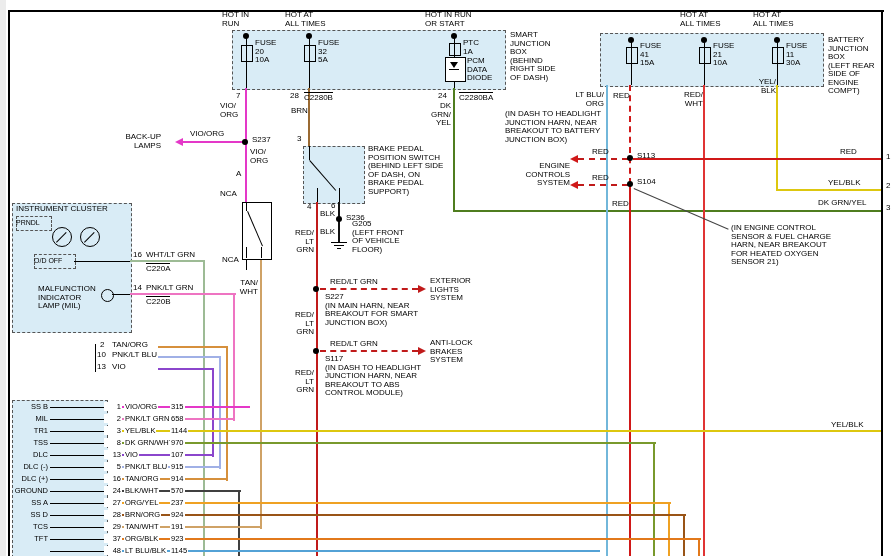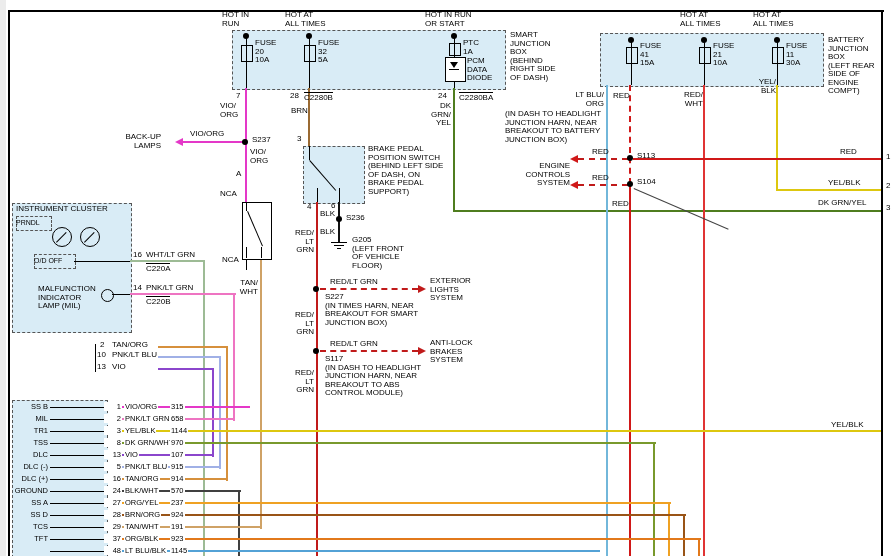--- a/index.html
+++ b/index.html
@@ -196,34 +196,34 @@
   <span class="t" style="left:331px;top:202px">6</span>
 
   <div class="vl c-blk" style="left:338px;top:202px;height:40px"></div>
   <span class="t" style="left:320px;top:210px">BLK</span>
   <div class="dot" style="left:336px;top:216px"></div>
   <span class="t" style="left:346px;top:214px">S236</span>
   <span class="t" style="left:320px;top:228px">BLK</span>
   <div class="hl1" style="left:331px;top:242px;width:16px"></div>
   <div class="hl1" style="left:334px;top:245px;width:10px"></div>
   <div class="hl1" style="left:337px;top:248px;width:4px"></div>
-  <span class="t" style="left:352px;top:236px">G205
+  <span class="t" style="left:352px;top:220px">G205
 (LEFT FRONT
 OF VEHICLE
 FLOOR)</span>
 
   <div class="vl c-rlg" style="left:316px;top:202px;height:354px"></div>
   <span class="t tr" style="left:286px;top:229px;width:28px">RED/
 LT GRN</span>
   <div class="dot" style="left:313px;top:286px"></div>
   <div class="dashh" style="left:320px;top:288px;width:98px"></div>
   <div class="arr" style="left:418px;top:285px;border-top:4px solid transparent;border-bottom:4px solid transparent;border-left:8px solid #c01a1a"></div>
   <span class="t" style="left:330px;top:278px">RED/LT GRN</span>
   <span class="t" style="left:325px;top:293px">S227
-(IN TIMES HARN, NEAR
+(IN MAIN HARN, NEAR
 BREAKOUT FOR SMART
 JUNCTION BOX)</span>
   <span class="t" style="left:430px;top:277px">EXTERIOR
 LIGHTS
 SYSTEM</span>
   <span class="t tr" style="left:286px;top:311px;width:28px">RED/
 LT GRN</span>
   <div class="dot" style="left:313px;top:348px"></div>
   <div class="dashh" style="left:320px;top:350px;width:98px"></div>
   <div class="arr" style="left:418px;top:347px;border-top:4px solid transparent;border-bottom:4px solid transparent;border-left:8px solid #c01a1a"></div>
@@ -268,20 +268,25 @@
   <div class="dashh" style="left:578px;top:184px;width:50px"></div>
   <div class="arr" style="left:570px;top:181px;border-top:4px solid transparent;border-bottom:4px solid transparent;border-right:8px solid #d01818"></div>
   <span class="t" style="left:592px;top:174px">RED</span>
   <span class="t tr" style="left:518px;top:162px;width:52px">ENGINE
 CONTROLS
 SYSTEM</span>
   <span class="t" style="left:612px;top:200px">RED</span>
   <div class="hl c-yb" style="left:776px;top:189px;width:106px"></div>
   <span class="t" style="left:828px;top:179px">YEL/BLK</span>
   <span class="t" style="left:818px;top:199px">DK GRN/YEL</span>
+  <span class="t" style="left:731px;top:224px">(IN ENGINE CONTROL
+SENSOR &amp; FUEL CHARGE
+HARN, NEAR BREAKOUT
+FOR HEATED OXYGEN
+SENSOR 21)</span>
   <div class="rot" style="left:634px;top:188px;width:103px;border-top:1px solid #444;transform:rotate(23.3deg)"></div>
 
   <span class="t" style="left:886px;top:153px">1</span>
   <span class="t" style="left:886px;top:182px">2</span>
   <span class="t" style="left:886px;top:204px">3</span>
 
   <div class="vl1" style="left:95px;top:344px;height:28px"></div>
   <span class="t" style="left:100px;top:341px">2</span>
   <span class="t" style="left:112px;top:341px">TAN/ORG</span>
   <span class="t" style="left:97px;top:351px">10</span>

